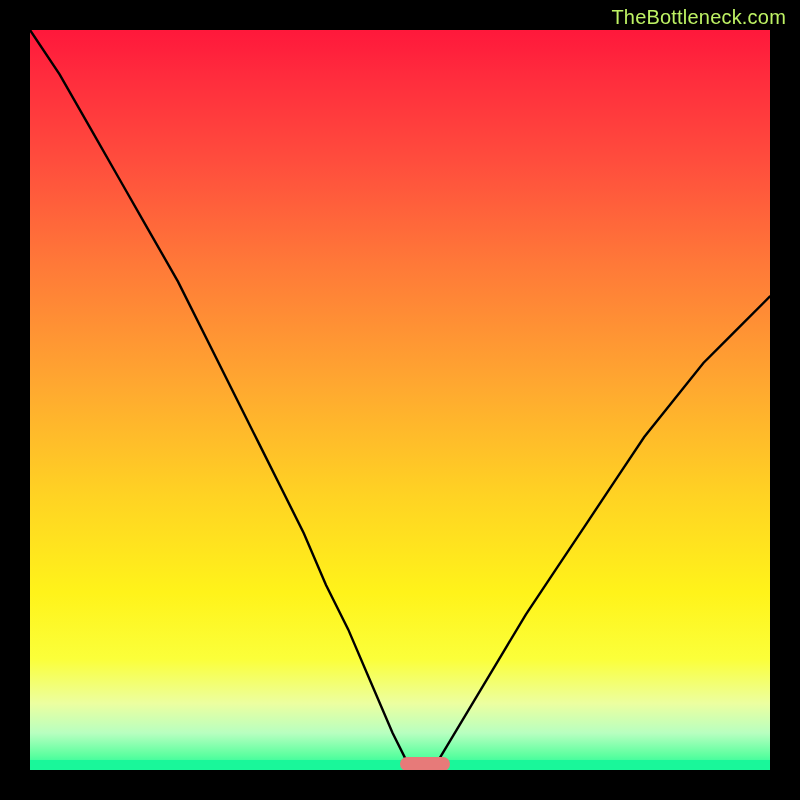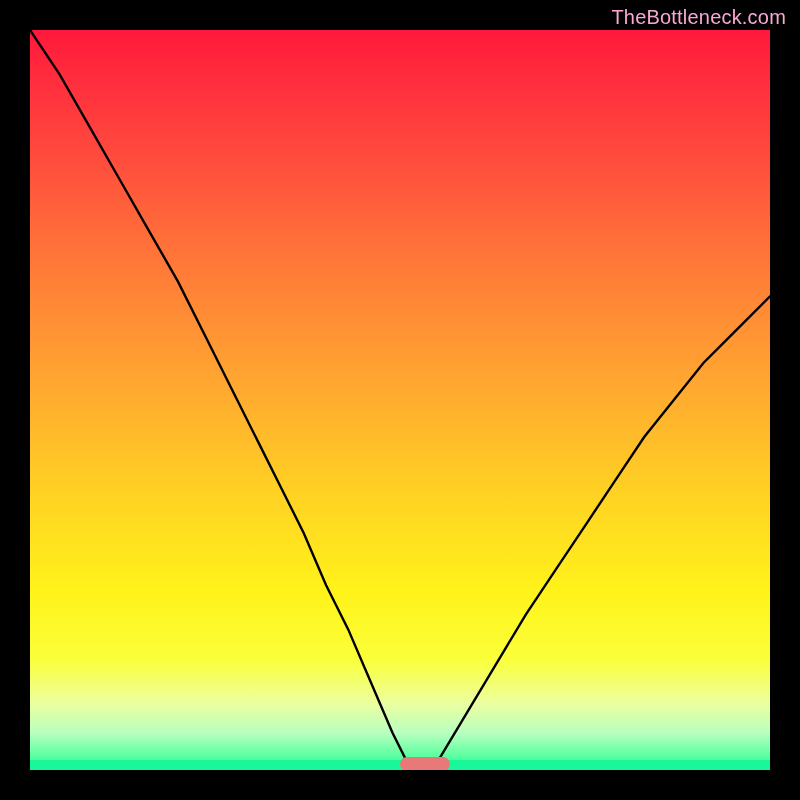--- a/index.html
+++ b/index.html
@@ -14,21 +14,21 @@
   .container {
     position: relative;
     width: 800px;
     height: 800px;
     background: #000;
   }
   .watermark {
     position: absolute;
     top: 6px;
     right: 14px;
-    color: #f9a8d4;
+    color: #bef264;
     font-size: 20px;
     font-weight: 500;
     letter-spacing: 0.2px;
     z-index: 30;
   }
   .plot-area {
     position: absolute;
     left: 30px;
     top: 30px;
     width: 740px;

